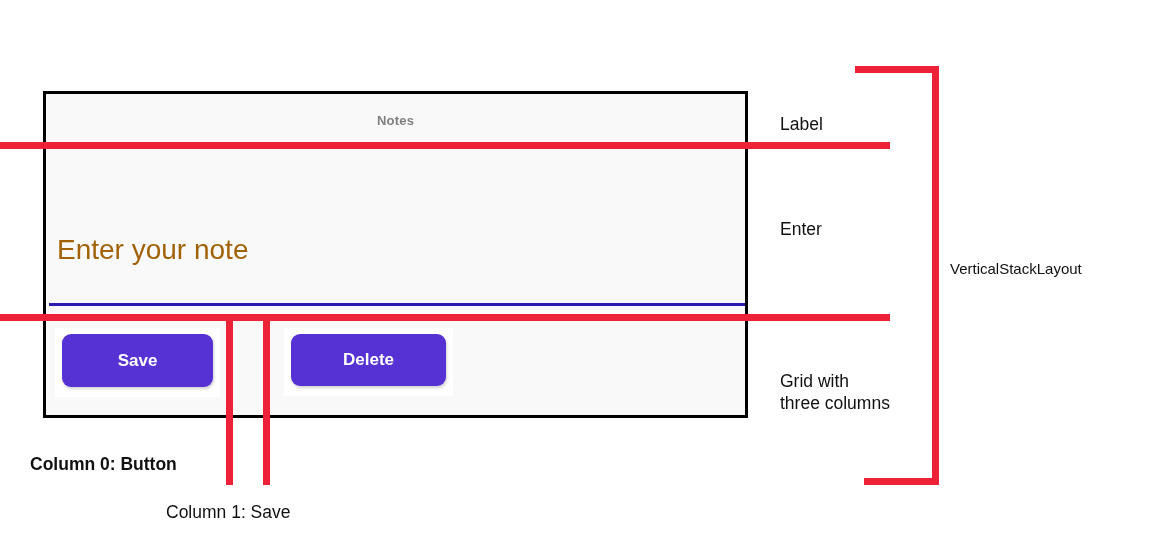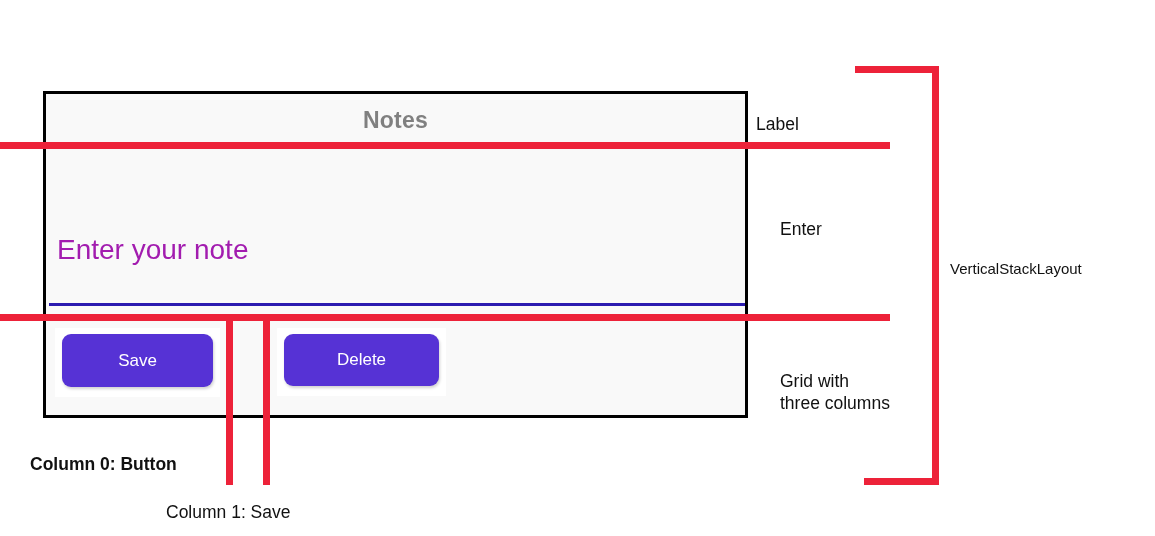--- a/index.html
+++ b/index.html
@@ -37,41 +37,41 @@
     left: 0;
     top: 0;
     width: 100%;
     height: 52px;
     display: flex;
     align-items: center;
     justify-content: center;
     box-sizing: border-box;
   }
   .label-title {
-    font-size: 23px;
+    font-size: 13px;
     font-weight: bold;
     color: #808080;
     letter-spacing: 0.2px;
   }
 
   .editor-row {
     position: absolute;
     left: 0;
     top: 52px;
     width: 100%;
     height: 163px;
     box-sizing: border-box;
   }
   .editor-placeholder {
     position: absolute;
     left: 11px;
     top: 88px;
     font-size: 28px;
     font-weight: 300;
-    color: #a21caf;
+    color: #a16207;
     white-space: nowrap;
   }
   .editor-underline {
     position: absolute;
     left: 3px;
     bottom: 3px;
     width: 696px;
     height: 3px;
     background: #2b1bb0;
   }
@@ -85,28 +85,28 @@
     box-sizing: border-box;
   }
   .btn-wrap {
     position: absolute;
     top: 10px;
     background: #ffffff;
     padding: 6px 7px 10px 7px;
     box-sizing: border-box;
   }
   .btn-wrap.col0 { left: 9px; }
-  .btn-wrap.col2 { left: 231px; }
+  .btn-wrap.col2 { left: 238px; }
   .maui-btn {
     border: none;
     background: #5632d5;
     color: #ffffff;
     font-family: "Liberation Sans", "DejaVu Sans", sans-serif;
     font-size: 17px;
-    font-weight: 400;
+    font-weight: 700;
     border-radius: 9px;
     padding: 0;
     width: 151px;
     height: 53px;
     cursor: pointer;
     box-shadow: 1px 2px 3px rgba(0,0,0,0.18);
     display: flex;
     align-items: center;
     justify-content: center;
   }
@@ -164,21 +164,21 @@
 
   <div class="ann-h" style="left:0px; top:314px; width:890px;"></div>
 
   <div class="ann-v" style="left:226px; top:314px; height:171px;"></div>
   <div class="ann-v" style="left:263px; top:314px; height:171px;"></div>
 
   <div class="ann-h" style="left:855px; top:66px; width:84px;"></div>
   <div class="ann-v" style="left:932px; top:66px; height:419px;"></div>
   <div class="ann-h" style="left:864px; top:478px; width:75px;"></div>
 
-  <div class="ann-text" style="left:756px; top:111px;">Label</div>
+  <div class="ann-text" style="left:780px; top:111px;">Label</div>
 
   <div class="ann-text" style="left:780px; top:216px;">Enter</div>
 
   <div class="ann-text" style="left:780px; top:368px;">Grid with</div>
   <div class="ann-text" style="left:780px; top:390px;">three columns</div>
 
   <div class="ann-text big" style="left:950px; top:256px;">VerticalStackLayout</div>
 
   <div class="ann-text" style="left:30px; top:451px;font-weight:bold;">Column 0: Button</div>
 

